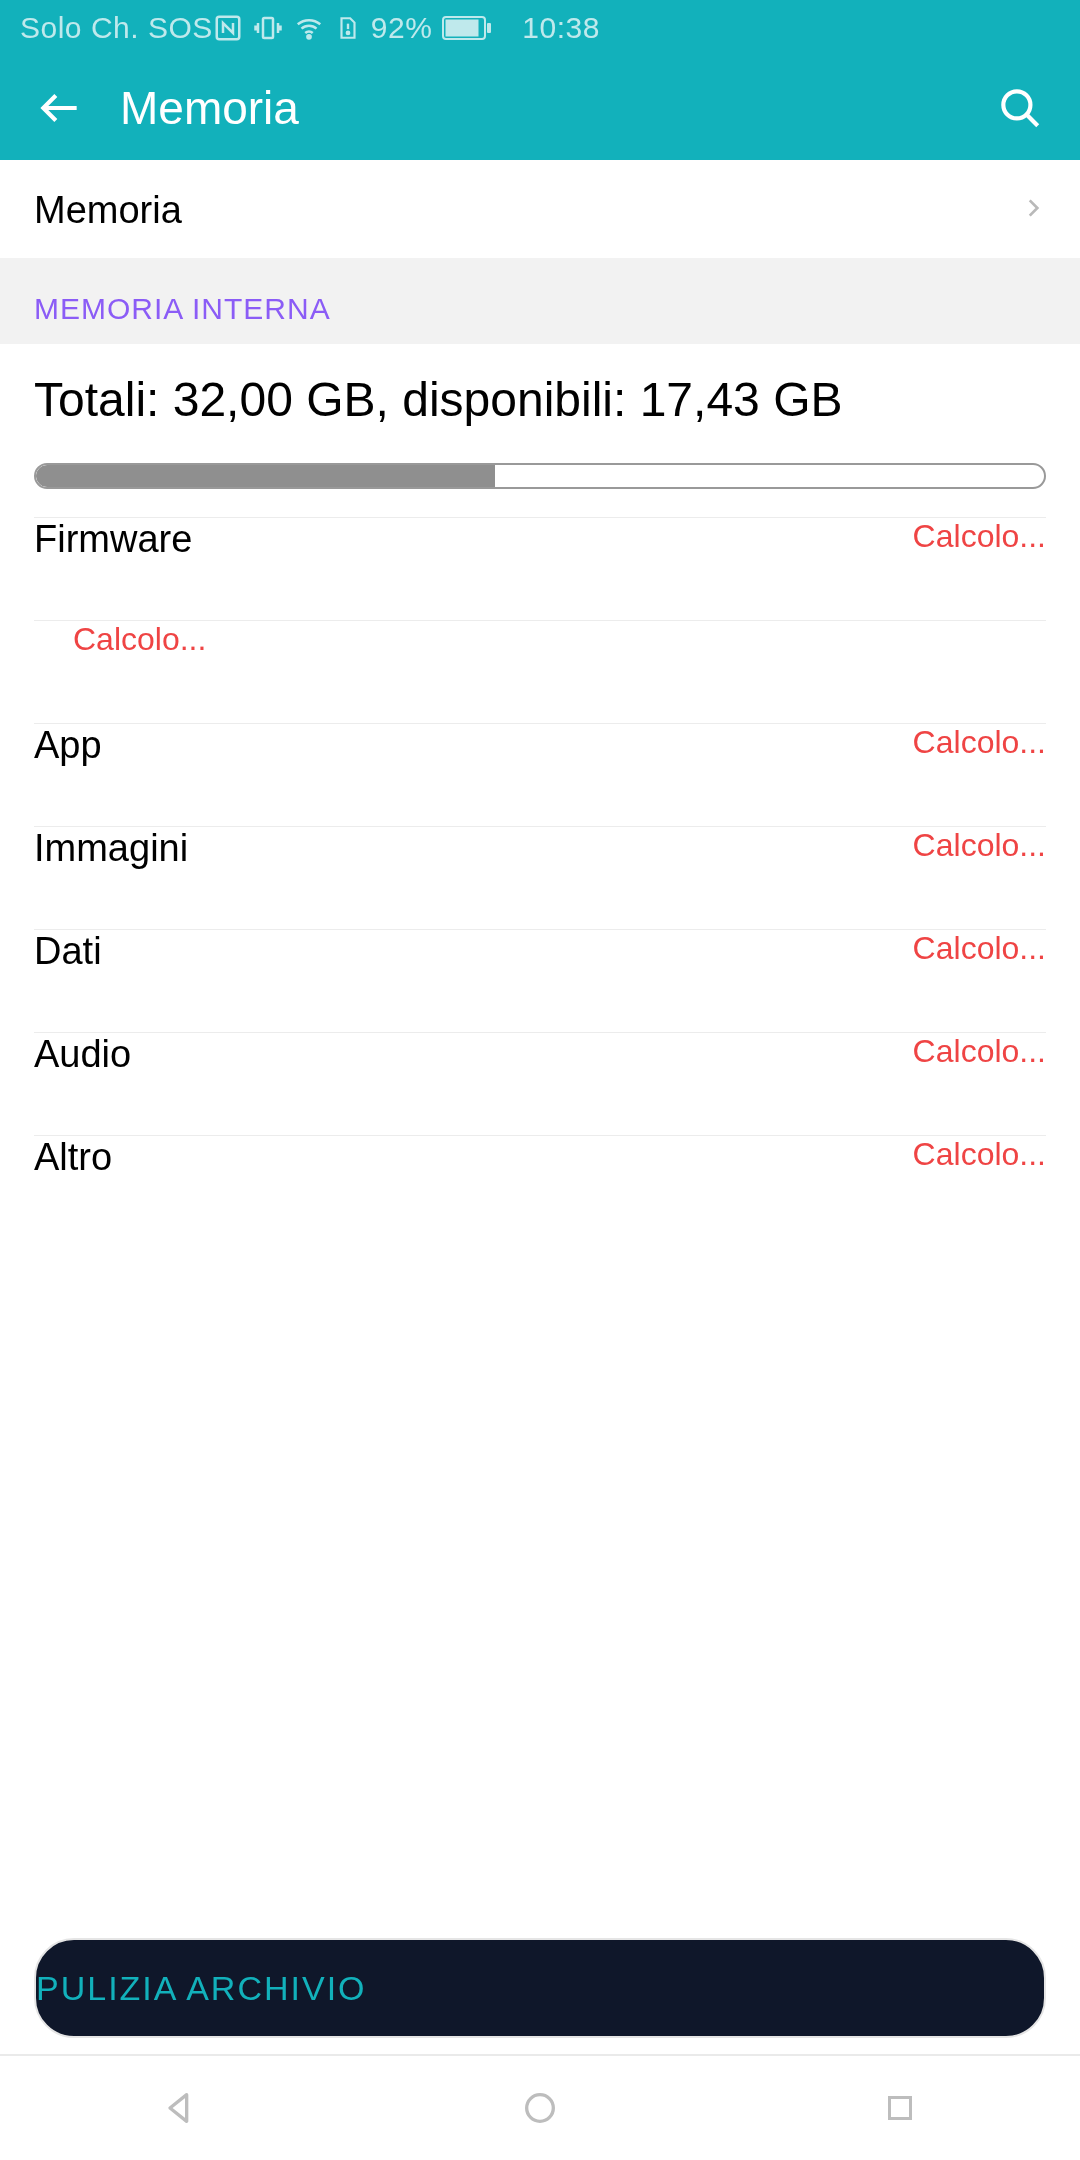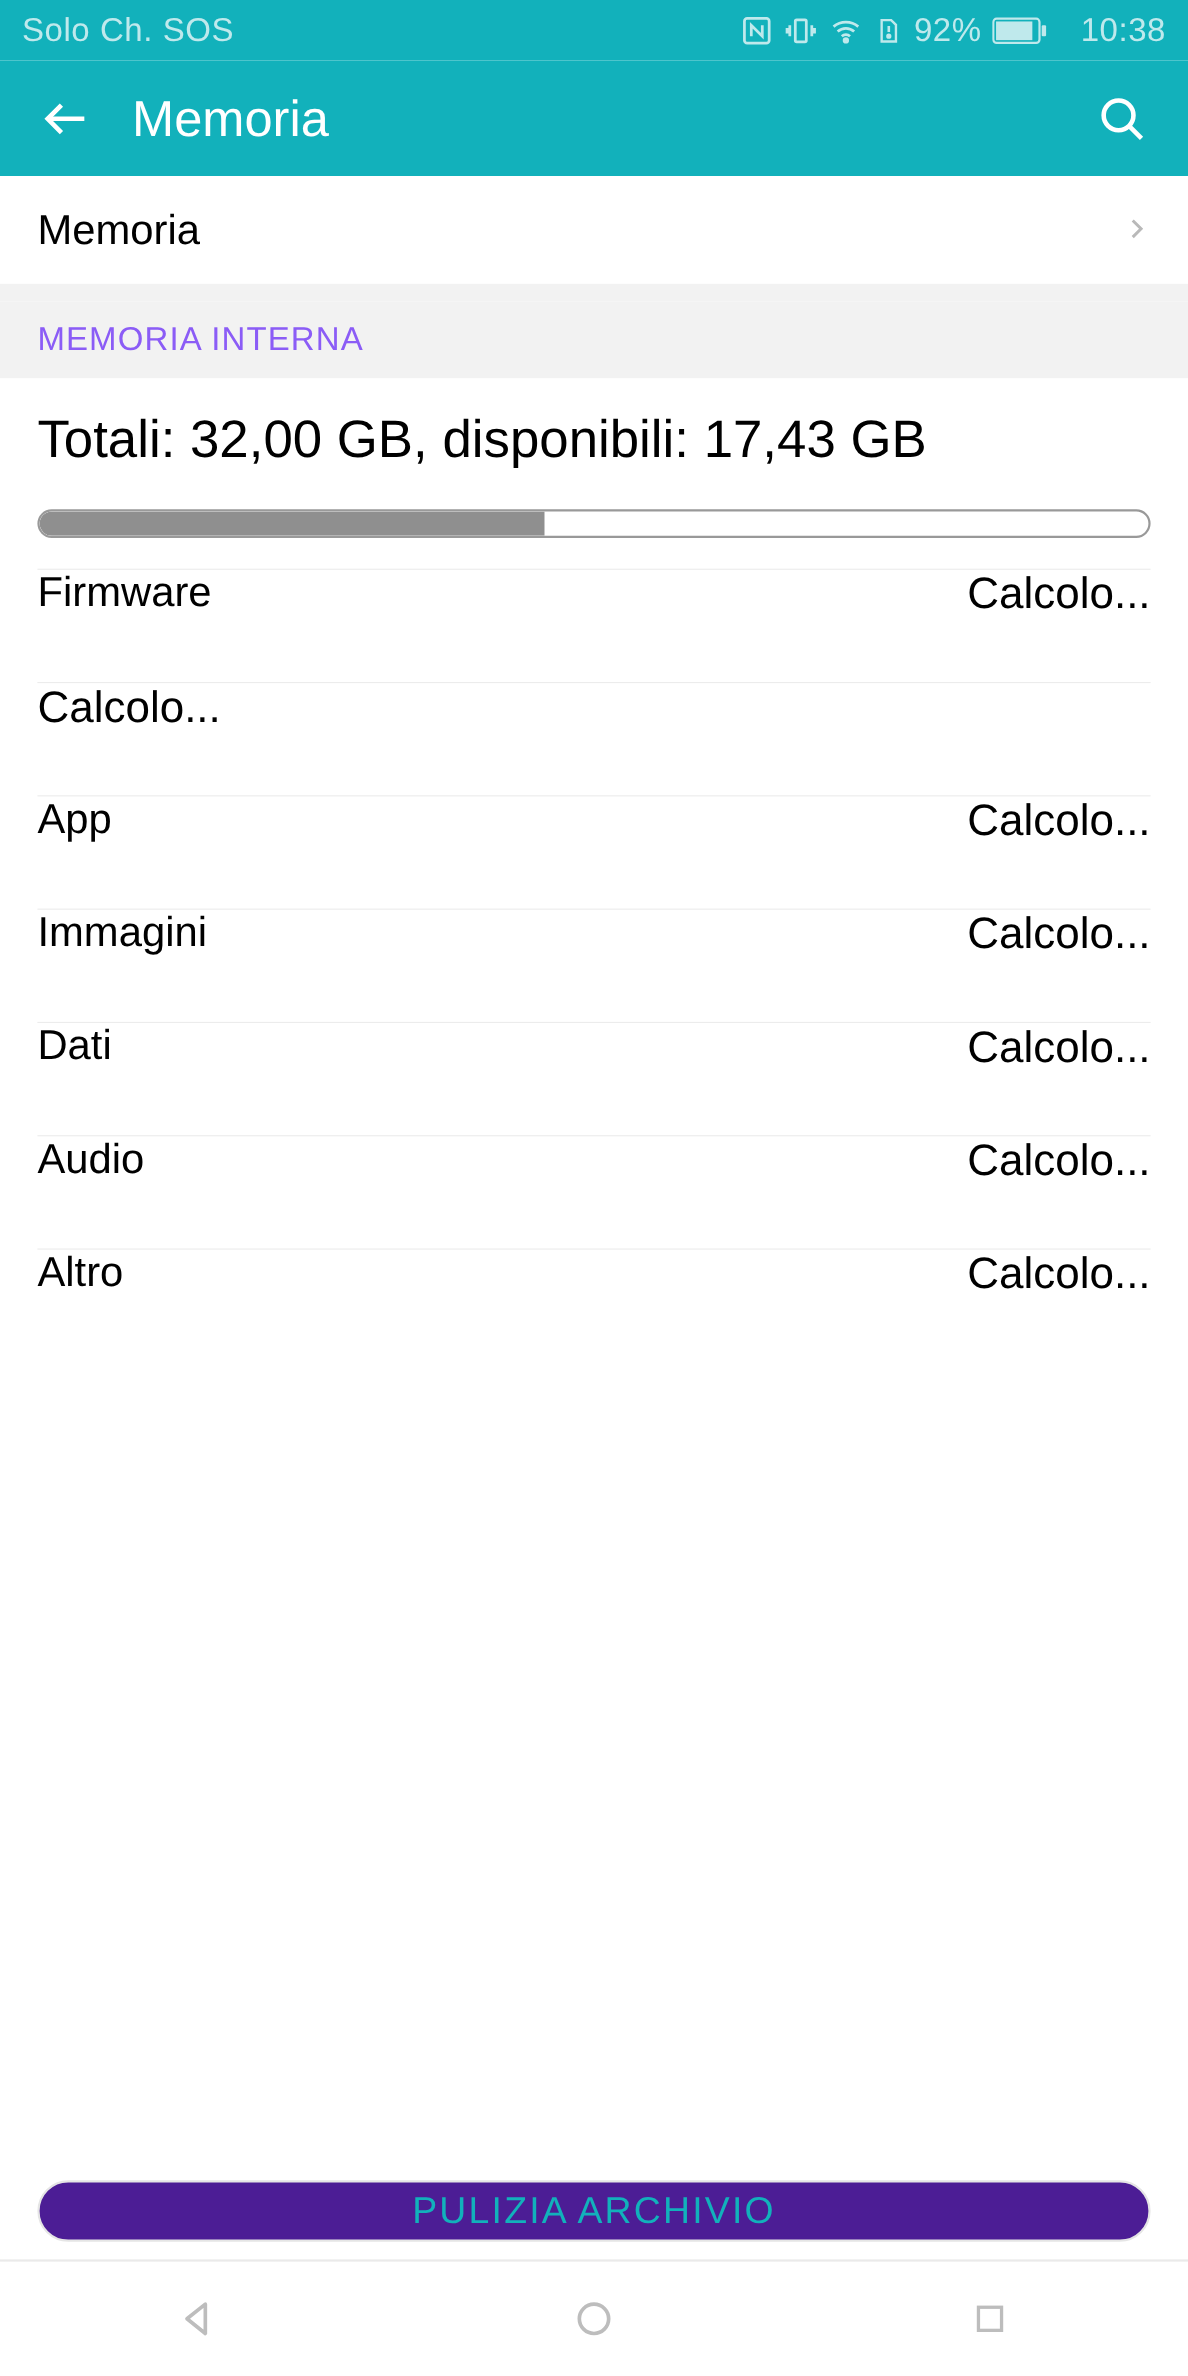--- a/index.html
+++ b/index.html
@@ -1,19 +1,19 @@
 <!DOCTYPE html>
 <html><head>
 <meta charset="utf-8">
 <style>
   * { margin: 0; padding: 0; box-sizing: border-box; }
   html, body { width: 1080px; height: 2160px; font-family: -apple-system, "Helvetica Neue", Arial, sans-serif; background: #ffffff; overflow: hidden; }
 
   
-  .status-bar { width: 100%; height: 55px; background: #12b1bb; display: flex; align-items: center; justify-content: space-between; padding: 0 20px; color: #bfe9ec; font-size: 30px; }
+  .status-bar { width: 100%; height: 55px; background: #12b1bb; display: flex; align-items: center; padding: 0 20px; color: #bfe9ec; font-size: 30px; }
   .status-left { display: flex; align-items: center; gap: 8px; }
   .status-right { display: flex; align-items: center; gap: 10px; }
   .status-icon { display: inline-flex; align-items: center; }
   .status-text { color: #bfe9ec; letter-spacing: 0.5px; }
 
   
   .app-bar { width: 100%; height: 105px; background: #12b1bb; display: flex; align-items: center; padding: 0 30px; color: #ffffff; }
   .back-btn { width: 60px; height: 60px; display: flex; align-items: center; justify-content: center; margin-right: 30px; }
   .app-title { font-size: 46px; font-weight: 400; color: #ffffff; flex: 1; }
   .search-btn { width: 60px; height: 60px; display: flex; align-items: center; justify-content: center; }
@@ -29,26 +29,26 @@
 
   .storage-block { background: #ffffff; padding: 28px 34px 28px 34px; }
   .storage-summary { font-size: 48px; color: #000000; margin-bottom: 36px; }
   .progress-outer { width: 100%; height: 26px; border: 2px solid #999999; border-radius: 13px; overflow: hidden; background: #ffffff; }
   .progress-inner { height: 100%; background: #8f8f8f; border-radius: 11px 0 0 11px; }
 
   .detail-list { padding: 0 34px; }
   .detail-row { display: flex; align-items: flex-start; justify-content: space-between; height: 103px; border-top: 1px solid #ececec; }
   .detail-row:first-child { border-top: 1px solid #ececec; }
   .detail-label { font-size: 38px; color: #000000; }
-  .detail-value { font-size: 40px; color: #000000; }
+  .detail-value { font-size: 32px; color: #ef4444; margin-left: 39px; }
 
   
   .footer-area { position: absolute; left: 0; right: 0; bottom: 0; }
   .clean-btn-wrap { padding: 16px 34px 16px 34px; background: #ffffff; }
-  .clean-btn { width: 100%; height: 56px; border: 2px solid #e5e5e5; background: #4c1d95; border-radius: 40px; display: flex; align-items: center; justify-content: center; color: #12b1bb; font-size: 34px; letter-spacing: 2px; font-weight: 500; }
+  .clean-btn { width: 100%; height: 100px; border: 2px solid #e5e5e5; background: #0f172a; border-radius: 40px; display: flex; align-items: center; justify-content: flex-start; color: #12b1bb; font-size: 34px; letter-spacing: 2px; font-weight: 500; }
 
   .nav-bar { height: 106px; background: #ffffff; border-top: 2px solid #eaeaea; display: flex; align-items: center; justify-content: space-around; }
   .nav-btn { width: 120px; height: 60px; display: flex; align-items: center; justify-content: center; }
 </style>
 </head>
 <body>
 
 <div class="status-bar">
   <div class="status-left">
     <span class="status-text">Solo Ch. SOS</span>

